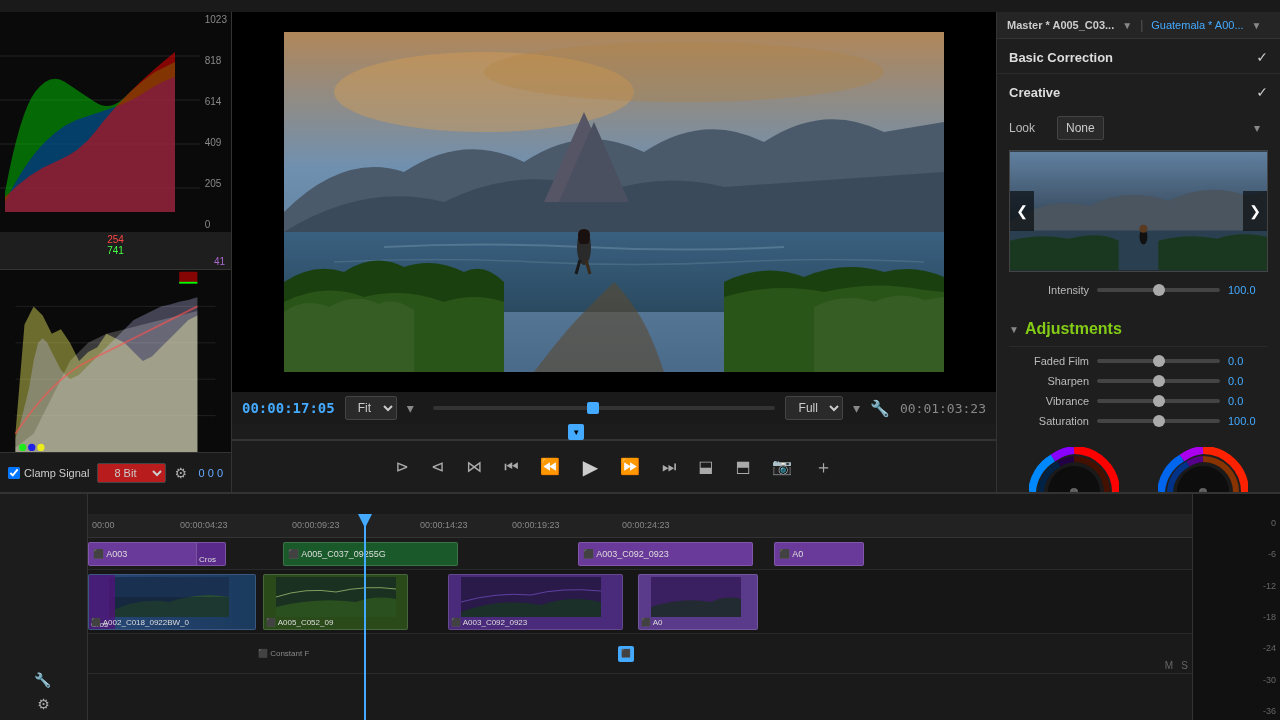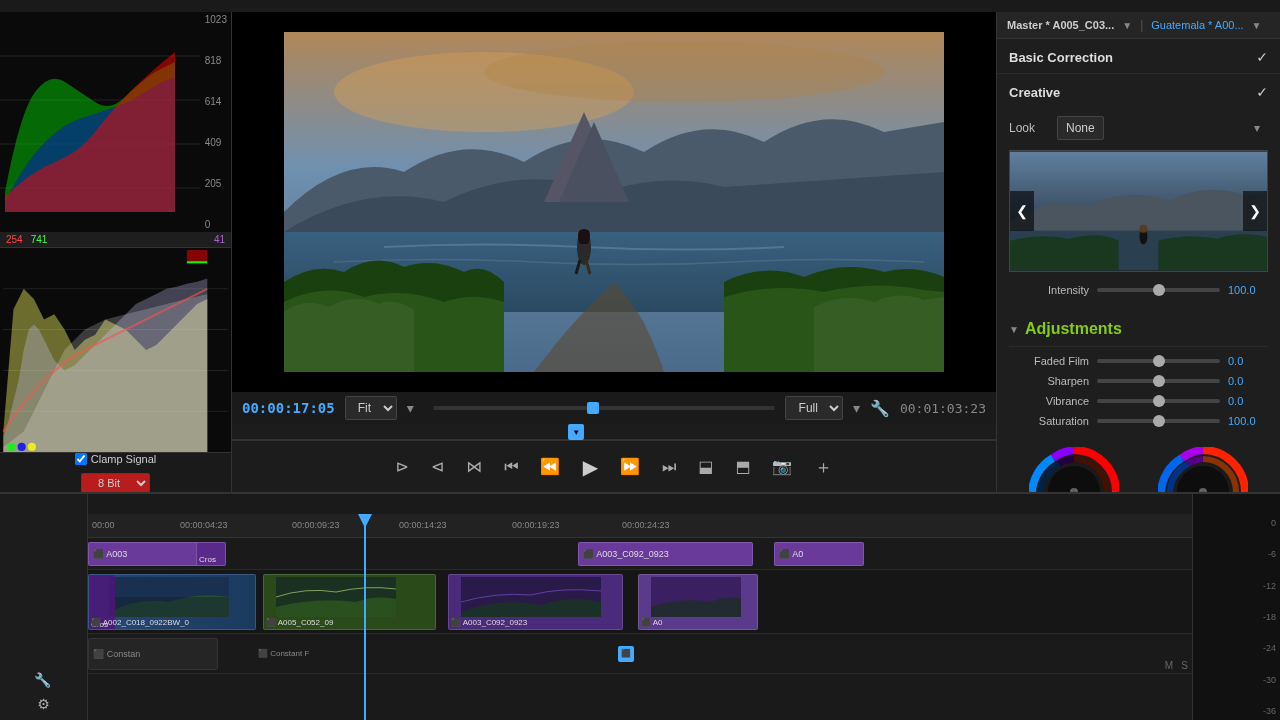--- a/index.html
+++ b/index.html
@@ -60,21 +60,20 @@
     }
 
     .scope-bottom {
       height: 40px;
       background: #1a1a1a;
       display: flex;
       align-items: center;
       padding: 0 8px;
       gap: 8px;
       border-top: 1px solid #333;
-      flex-direction: column;
     }
 
     .clamp-label {
       display: flex;
       align-items: center;
       gap: 4px;
       font-size: 11px;
       color: #ccc;
     }
 
@@ -421,21 +420,21 @@
       <div class="scope-numbers">
         <span>1023</span>
         <span>818</span>
         <span>614</span>
         <span>409</span>
         <span>205</span>
         <span>0</span>
       </div>
     </div>
 
-    <div style="background:#1e1e1e; padding:2px 6px; display:flex; align-items:center; gap:8px; font-size:11px; border-bottom:1px solid #333;">
+    <div style="background:#1e1e1e; padding:2px 6px; display:flex; align-items:center; gap:0; font-size:11px; border-bottom:1px solid #333;flex-direction:column;">
       <span style="color:#f44; font-size:10px;">254</span>
       <span style="color:#4f4; font-size:10px;">741</span>
       <span style="color:#a6c; font-size:10px; margin-left:auto;">41</span>
     </div>
 
     <div class="scope-waveform">
       <svg width="220" height="200" viewBox="0 0 220 200" style="position:absolute;left:0;top:0;width:100%;height:100%;">
         <rect width="220" height="200" fill="#0a0a0a"></rect>
 
         <line x1="0" y1="40" x2="220" y2="40" stroke="#222" stroke-width="1"></line>
@@ -756,40 +755,43 @@
     <button class="ctrl-btn" style="font-size:14px;">🔧</button>
     <button class="ctrl-btn" style="font-size:14px;">⚙</button>
   </div>
 
   <div class="timeline-main">
 
     <div class="timeline-ruler">
       <span class="ruler-mark" style="left:4px;">00:00</span>
       <span class="ruler-mark" style="left:92px;">00:00:04:23</span>
       <span class="ruler-mark" style="left:204px;">00:00:09:23</span>
-      <span class="ruler-mark" style="left:311px;">00:00:14:23</span>
+      <span class="ruler-mark" style="left:332px;">00:00:14:23</span>
       <span class="ruler-mark" style="left:424px;">00:00:19:23</span>
       <span class="ruler-mark" style="left:534px;">00:00:24:23</span>
 
       <div style="position:absolute;left:276px;top:0;width:2px;height:300px;background:#4af;z-index:10;"></div>
       <div style="position:absolute;left:270px;top:0;width:14px;height:14px;background:#4af;clip-path:polygon(0 0,100% 0,50% 100%);z-index:11;"></div>
     </div>
 
     <div style="flex:1;overflow:hidden;position:relative;">
 
       <div style="height:32px;background:#1a1a1a;border-bottom:1px solid #2a2a2a;display:flex;align-items:center;position:relative;">
 
         <div style="position:absolute;left:0;width:115px;height:24px;top:4px;background:#6a3a9a;border-radius:2px;display:flex;align-items:center;padding:0 4px;font-size:9px;color:#ddd;overflow:hidden;border:1px solid rgba(255,255,255,0.15);">
           <span>⬛ A003</span>
         </div>
 
         <div style="position:absolute;left:108px;width:30px;height:24px;top:4px;background:linear-gradient(135deg,#5a2a8a 50%,#5a2a8a 50%);border-radius:2px;font-size:8px;color:#ddd;display:flex;align-items:flex-end;padding:1px 2px;border:1px solid rgba(255,255,255,0.2);">
           <span>Cros</span>
         </div>
 
+        <div style="position:absolute;left:195px;width:175px;height:24px;top:4px;background:#1a5a2a;border-radius:2px;display:flex;align-items:center;padding:0 4px;font-size:9px;color:#ddd;overflow:hidden;border:1px solid rgba(255,255,255,0.15);">
+          <span>⬛ A005_C037_09255G</span>
+        </div>
 
         <div style="position:absolute;left:490px;width:175px;height:24px;top:4px;background:#6a3a9a;border-radius:2px;display:flex;align-items:center;padding:0 4px;font-size:9px;color:#ddd;overflow:hidden;border:1px solid rgba(255,255,255,0.15);">
           <span>⬛ A003_C092_0923</span>
         </div>
 
         <div style="position:absolute;left:686px;width:90px;height:24px;top:4px;background:#6a3a9a;border-radius:2px;display:flex;align-items:center;padding:0 4px;font-size:9px;color:#ddd;overflow:hidden;border:1px solid rgba(255,255,255,0.15);">
           <span>⬛ A0</span>
         </div>
       </div>
 
@@ -803,21 +805,21 @@
             <rect width="120" height="40" fill="#1a3050"></rect>
             <path d="M 0 35 Q 30 20 60 25 Q 90 15 120 20 L 120 40 L 0 40 Z" fill="#2a5030"></path>
             <rect y="20" width="120" height="20" fill="#102030" opacity="0.5"></rect>
           </svg>
 
           <div style="position:absolute;left:0;top:0;width:26px;height:56px;background:rgba(80,20,120,0.8);display:flex;align-items:flex-end;padding:2px;font-size:8px;color:#ddd;">
             <span>Cros</span>
           </div>
         </div>
 
-        <div style="position:absolute;left:175px;width:173px;height:56px;top:4px;background:#2a4a1a;border-radius:2px;overflow:hidden;border:1px solid rgba(255,255,255,0.15);">
+        <div style="position:absolute;left:175px;width:145px;height:56px;top:4px;background:#2a4a1a;border-radius:2px;overflow:hidden;border:1px solid rgba(255,255,255,0.15);">
           <div style="position:absolute;bottom:2px;left:2px;font-size:8px;color:#ddd;z-index:2;">⬛ A005_C052_09</div>
           <svg width="120" height="40" style="position:absolute;top:2px;left:12px;" viewBox="0 0 120 40">
             <rect width="120" height="40" fill="#1a3020"></rect>
             <path d="M 0 30 Q 40 20 80 25 Q 100 18 120 22 L 120 40 L 0 40 Z" fill="#2a5020"></path>
             <path d="M 0 20 Q 30 10 60 15 Q 90 8 120 12" stroke="#80a060" stroke-width="1" fill="none"></path>
           </svg>
         </div>
 
         <div style="position:absolute;left:360px;width:175px;height:56px;top:4px;background:#4a2a7a;border-radius:2px;overflow:hidden;border:1px solid rgba(255,255,255,0.15);">
           <div style="position:absolute;bottom:2px;left:2px;font-size:8px;color:#ddd;z-index:2;">⬛ A003_C092_0923</div>
@@ -831,23 +833,20 @@
         <div style="position:absolute;left:550px;width:120px;height:56px;top:4px;background:#5a3a8a;border-radius:2px;overflow:hidden;border:1px solid rgba(255,255,255,0.15);">
           <div style="position:absolute;bottom:2px;left:2px;font-size:8px;color:#ddd;z-index:2;">⬛ A0</div>
           <svg width="90" height="40" style="position:absolute;top:2px;left:12px;" viewBox="0 0 90 40">
             <rect width="90" height="40" fill="#3a2060"></rect>
             <path d="M 0 30 Q 30 20 60 25 Q 75 18 90 22 L 90 40 L 0 40 Z" fill="#1a3020" opacity="0.7"></path>
           </svg>
         </div>
       </div>
 
       <div style="height:40px;background:#1a1a1a;border-bottom:1px solid #2a2a2a;position:relative;display:flex;align-items:center;">
-        <div style="position:absolute;left:0;width:130px;height:32px;top:4px;background:#252525;border-radius:2px;display:flex;align-items:center;padding:0 4px;font-size:9px;color:#888;border:1px solid #333;">
-          <span>⬛ Constan</span>
-        </div>
         <div style="position:absolute;left:170px;font-size:8px;color:#888;">⬛ Constant F</div>
         <div style="position:absolute;left:530px;width:16px;height:16px;background:#4af;border-radius:2px;display:flex;align-items:center;justify-content:center;">
           <span style="font-size:8px;color:#000;">⬛</span>
         </div>
 
         <div style="position:absolute;right:4px;bottom:2px;font-size:10px;color:#666;">M &nbsp; S</div>
       </div>
 
     </div>
   </div>

